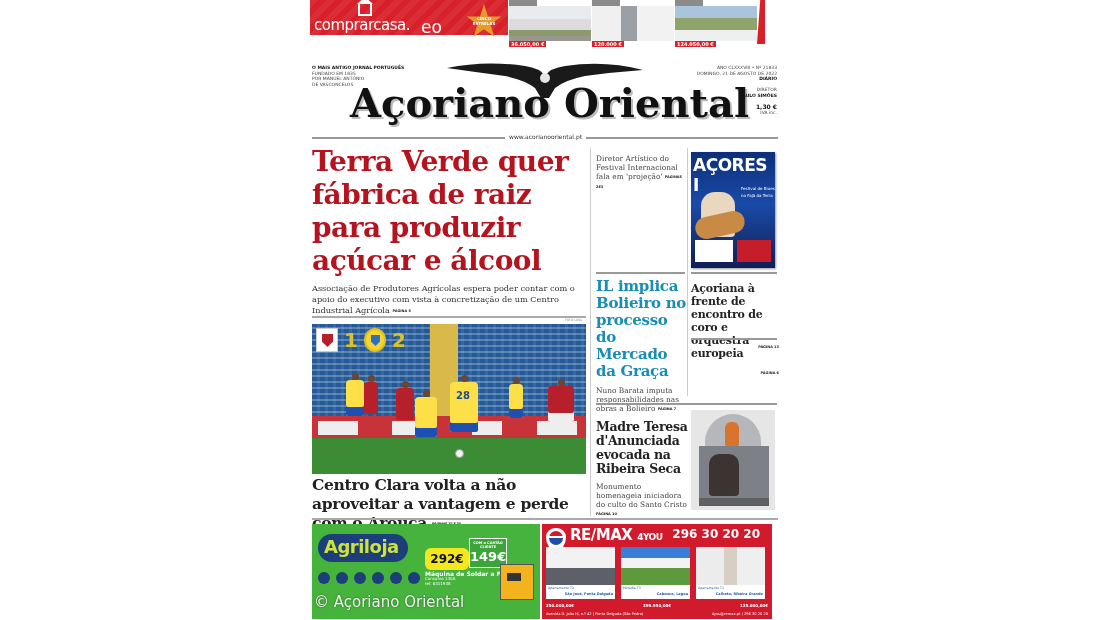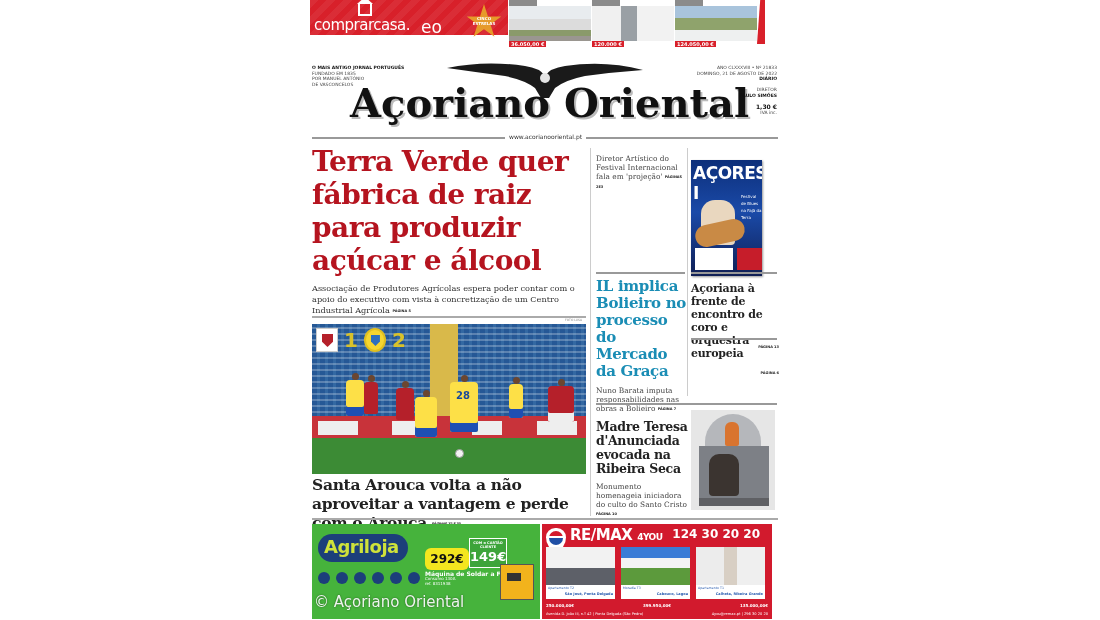--- a/index.html
+++ b/index.html
@@ -78,21 +78,21 @@
 
   
   .vsep { position: absolute; top: 148px; width: 0; border-left: 1px solid #ccc; }
   .story { position: absolute; font-family: "DejaVu Serif", serif; }
   .story h2 { font-weight: bold; font-size: 15px; line-height: 17px; color: #222; letter-spacing: -0.3px; }
   .story h2.blue { color: #1a8db5; }
   .story h3 { font-weight: bold; font-size: 11px; line-height: 13px; color: #222; letter-spacing: -0.2px; }
   .story p { margin-top: 6px; font-size: 7.4px; line-height: 9px; color: #444; }
   .hsep { position: absolute; height: 0; border-top: 2px solid #999; }
 
-  .mag { position: absolute; left: 381px; top: 160px; width: 71px; height: 116px; background: linear-gradient(180deg, #0d2f7a 0%, #1a4aa8 45%, #101f55 100%); box-shadow: 1px 1px 2px #999; overflow: hidden; }
+  .mag { position: absolute; left: 381px; top: 152px; width: 84px; height: 116px; background: linear-gradient(180deg, #0d2f7a 0%, #1a4aa8 45%, #101f55 100%); box-shadow: 1px 1px 2px #999; overflow: hidden; }
   .mag .mt { position: absolute; left: 2px; top: 3px; font-family: "DejaVu Sans", sans-serif; font-weight: bold; font-size: 17px; color: #fff; letter-spacing: -0.5px; }
   .mag .fest { position: absolute; left: 50px; top: 33px; font-family: "DejaVu Sans", sans-serif; font-size: 5px; line-height: 6px; color: #fff; font-weight: bold; }
   .mag .fest span { font-weight: normal; font-size: 4px; }
   .mag .guitarist { position: absolute; left: 10px; top: 40px; width: 34px; height: 45px; background: #e9d7bf; border-radius: 14px 14px 4px 4px; }
   .mag .guitar { position: absolute; left: 4px; top: 62px; width: 50px; height: 22px; background: #c98a45; border-radius: 12px; transform: rotate(-12deg); }
   .mag .box1 { position: absolute; left: 4px; top: 88px; width: 38px; height: 22px; background: #fff; }
   .mag .box2 { position: absolute; left: 46px; top: 88px; width: 34px; height: 22px; background: #c61d2a; }
 
   .madre-photo { position: absolute; left: 381px; top: 410px; width: 84px; height: 100px; background: #e6e6e6; overflow: hidden; }
   .madre-photo .arch { position: absolute; left: 14px; top: 4px; width: 56px; height: 40px; background: #b5b7bb; border-radius: 28px 28px 0 0; }
@@ -234,21 +234,21 @@
         <div class="head"></div>
       </div>
     <div class="ball"></div>
     <div class="score">
       <div class="crest sc"></div>
       <span class="num">1</span>
       <div class="crest aro"></div>
       <span class="num">2</span>
     </div>
   </div>
-  <div class="photo-caption"><span>Santa Arouca volta a não aproveitar a vantagem e perde com o Arouca</span> <span class="pg">PÁGINAS 32 E 33</span></div>
+  <div class="photo-caption"><span>Centro Clara volta a não aproveitar a vantagem e perde com o Arouca</span> <span class="pg">PÁGINAS 32 E 33</span></div>
 
   <div class="vsep" style="left:280px;height:368px;"></div>
   <div class="vsep" style="left:377px;height:248px;"></div>
 
   <div class="story" style="left:286px;top:148px;width:90px;">
     <p><span>Diretor Artístico do Festival Internacional fala em 'projeção'</span> <span class="pg">PÁGINAS 2E3</span></p>
   </div>
   <div class="mag">
     <div class="guitarist"></div>
     <div class="guitar"></div>
@@ -311,21 +311,21 @@
         <span style="font-size:6px;font-weight:bold;">Máquina de Soldar a Fio</span>
         <span>Consumo 130A</span>
         <span>ref. 8311938</span>
       </div>
     <div class="welder"></div>
   </div>
 
   <div class="remax">
     <div class="balloon"></div>
     <div class="brand"><span style="font-size:15px">RE/MAX</span> <span>4YOU</span></div>
-    <div class="tel">124 30 20 20</div>
+    <div class="tel">296 30 20 20</div>
     <div class="cards">
       <div class="card">
         <div class="img" style="background:linear-gradient(180deg,#f2f2f2 0 55%,#5d6068 55%);"></div>
         <div class="lbl">Apartamento T2</div>
         <div class="loc">São José, Ponta Delgada</div>
       </div>
       <div class="card">
         <div class="img" style="background:linear-gradient(180deg,#3a7cd6 0 30%,#f3f3f3 30% 55%,#5c9a3c 55%);"></div>
         <div class="lbl">Moradia T3</div>
         <div class="loc">Cabouco, Lagoa</div>

